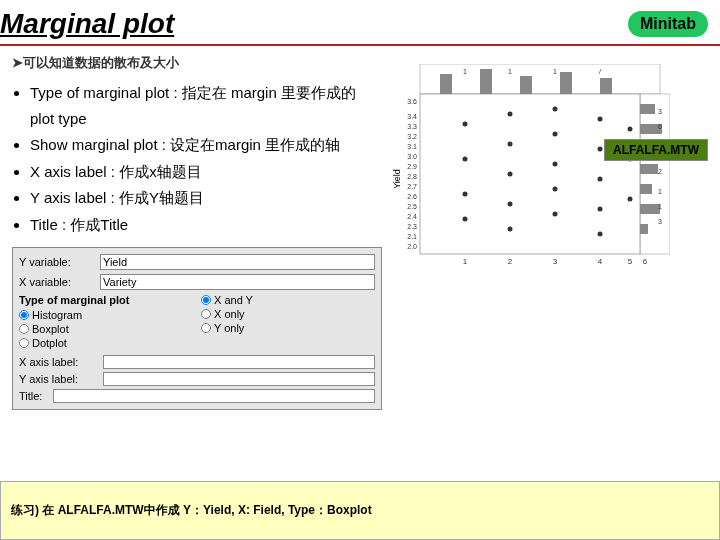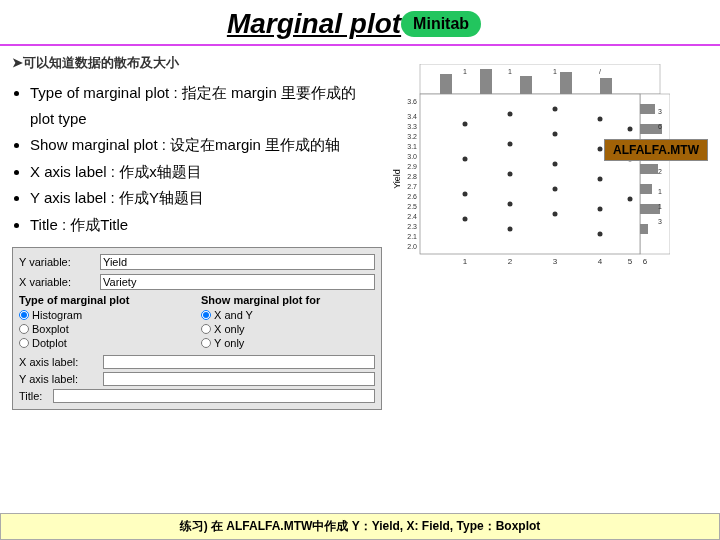--- a/index.html
+++ b/index.html
@@ -9,24 +9,24 @@
       background: #fff;
       font-family: Arial, sans-serif;
       font-size: 13px;
       overflow: hidden;
       position: relative;
     }
 
     
     .header {
       display: flex;
-      justify-content: center;
+      justify-content: space-between;
       align-items: center;
       padding: 8px 12px 4px 0;
-      border-bottom: 2px solid #d946ef;
+      border-bottom: 2px solid #b91c1c;
     }
     .title {
       font-size: 28px;
       font-weight: bold;
       font-style: italic;
       color: #000;
       text-decoration: underline;
     }
     .minitab-badge {
       background: #22c55e;
@@ -156,42 +156,42 @@
       font-size: 11px;
     }
 
     
     .right-panel {
       flex: 1;
       position: relative;
     }
 
     .alfalfa-badge {
-      background: #a16207;
+      background: #4d7c0f;
       border: 1px solid #888;
       font-size: 12px;
       font-weight: bold;
       padding: 3px 8px;
       position: absolute;
       top: 85px;
       right: 0;
     }
 
     
     .bottom-note {
       position: absolute;
       bottom: 0;
       left: 0;
       right: 0;
       background: #ffffc0;
       border: 1px solid #aaa;
-      padding: 4px 10px;
+      padding: 20px 10px;
       font-size: 12px;
       font-weight: bold;
-      text-align: center;
+      text-align: left;
     }
 
     
     .chart-svg {
       width: 280px;
       height: 210px;
     }
   </style>
 </head>
 <body>
@@ -236,21 +236,20 @@
             <input type="radio" name="type" style="">
             <span>Boxplot</span>
           </div>
           <div class="radio-item">
             <input type="radio" name="type" style="">
             <span>Dotplot</span>
           </div>
         </div>
 
         <div class="dialog-section">
-          <div class="dialog-section-title">Show marginal plot for</div>
           <div class="radio-item">
             <input type="radio" name="show" checked="" style="">
             <span>X and Y</span>
           </div>
           <div class="radio-item">
             <input type="radio" name="show" style="">
             <span>X only</span>
           </div>
           <div class="radio-item">
             <input type="radio" name="show" style="">

